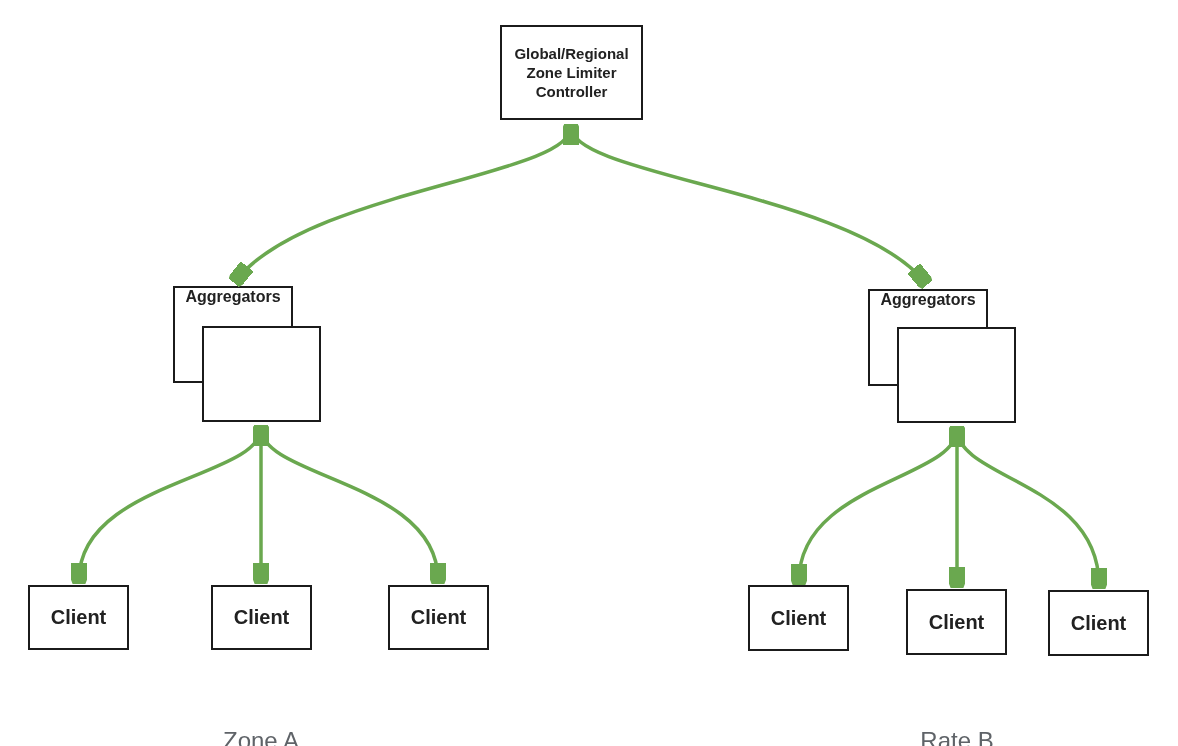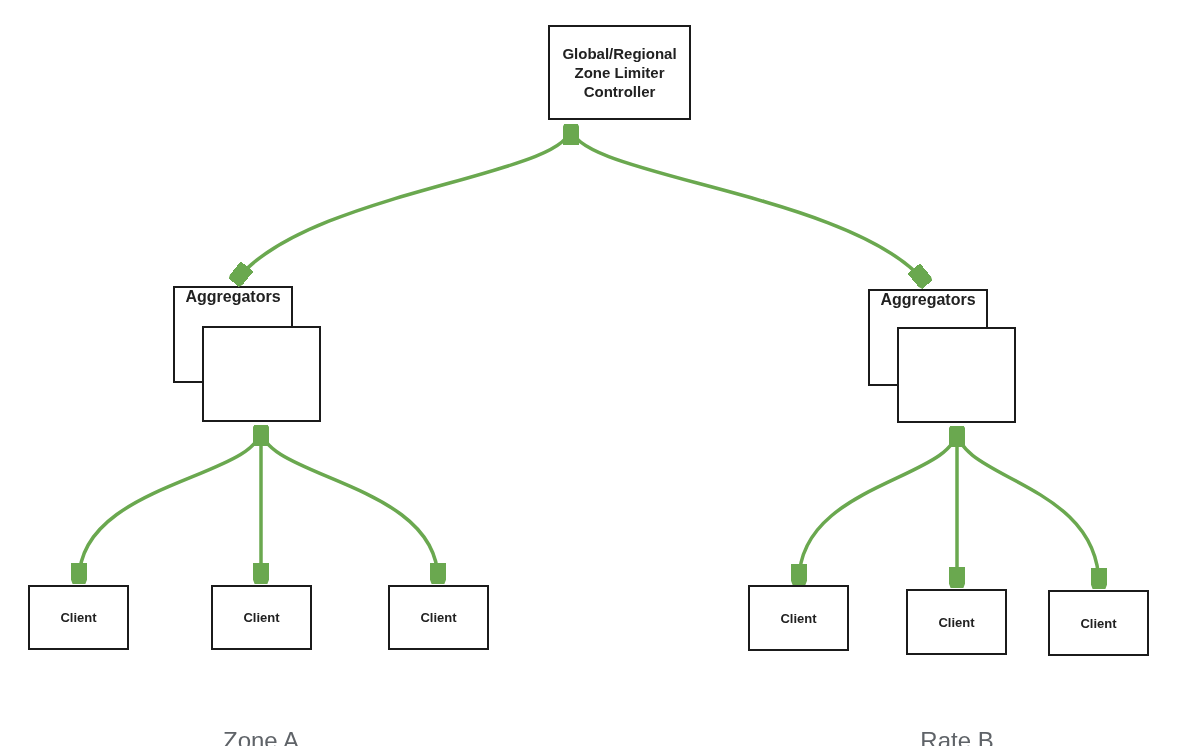--- a/index.html
+++ b/index.html
@@ -36,36 +36,35 @@
     background: #ffffff;
     border: 2px solid var(--box-border-color);
     color: var(--box-text-color);
     font-weight: bold;
   }
   .controller-box {
     left: 500px; top: 25px; width: 143px; height: 95px;
     display: flex; flex-direction: column; justify-content: center; align-items: center;
     font-size: 15px; line-height: 19px; text-align: center;
     z-index: 2;
-    margin-left: 48px;
   }
   .agg-back {
     width: 120px; height: 97px;
     font-size: 16px; text-align: center;
     z-index: 1;
   }
   .agg-front { width: 119px; height: 96px; z-index: 2; }
   .agg-back-a  { left: 173px; top: 286px; }
   .agg-front-a { left: 202px; top: 326px; }
   .agg-back-b  { left: 868px; top: 289px; }
   .agg-front-b { left: 897px; top: 327px; }
   .client-box {
     width: 101px; height: 65px;
     display: flex; justify-content: center; align-items: center;
-    font-size: 13px;
+    font-size: 20px;
     z-index: 2;
   }
   .client-a1 { left: 28px;  top: 585px; }
   .client-a2 { left: 211px; top: 585px; }
   .client-a3 { left: 388px; top: 585px; }
   .client-b1 { left: 748px; top: 585px; height: 66px; }
   .client-b2 { left: 906px; top: 589px; height: 66px; }
   .client-b3 { left: 1048px; top: 590px; height: 66px; }
   .zone-label {
     position: absolute;

